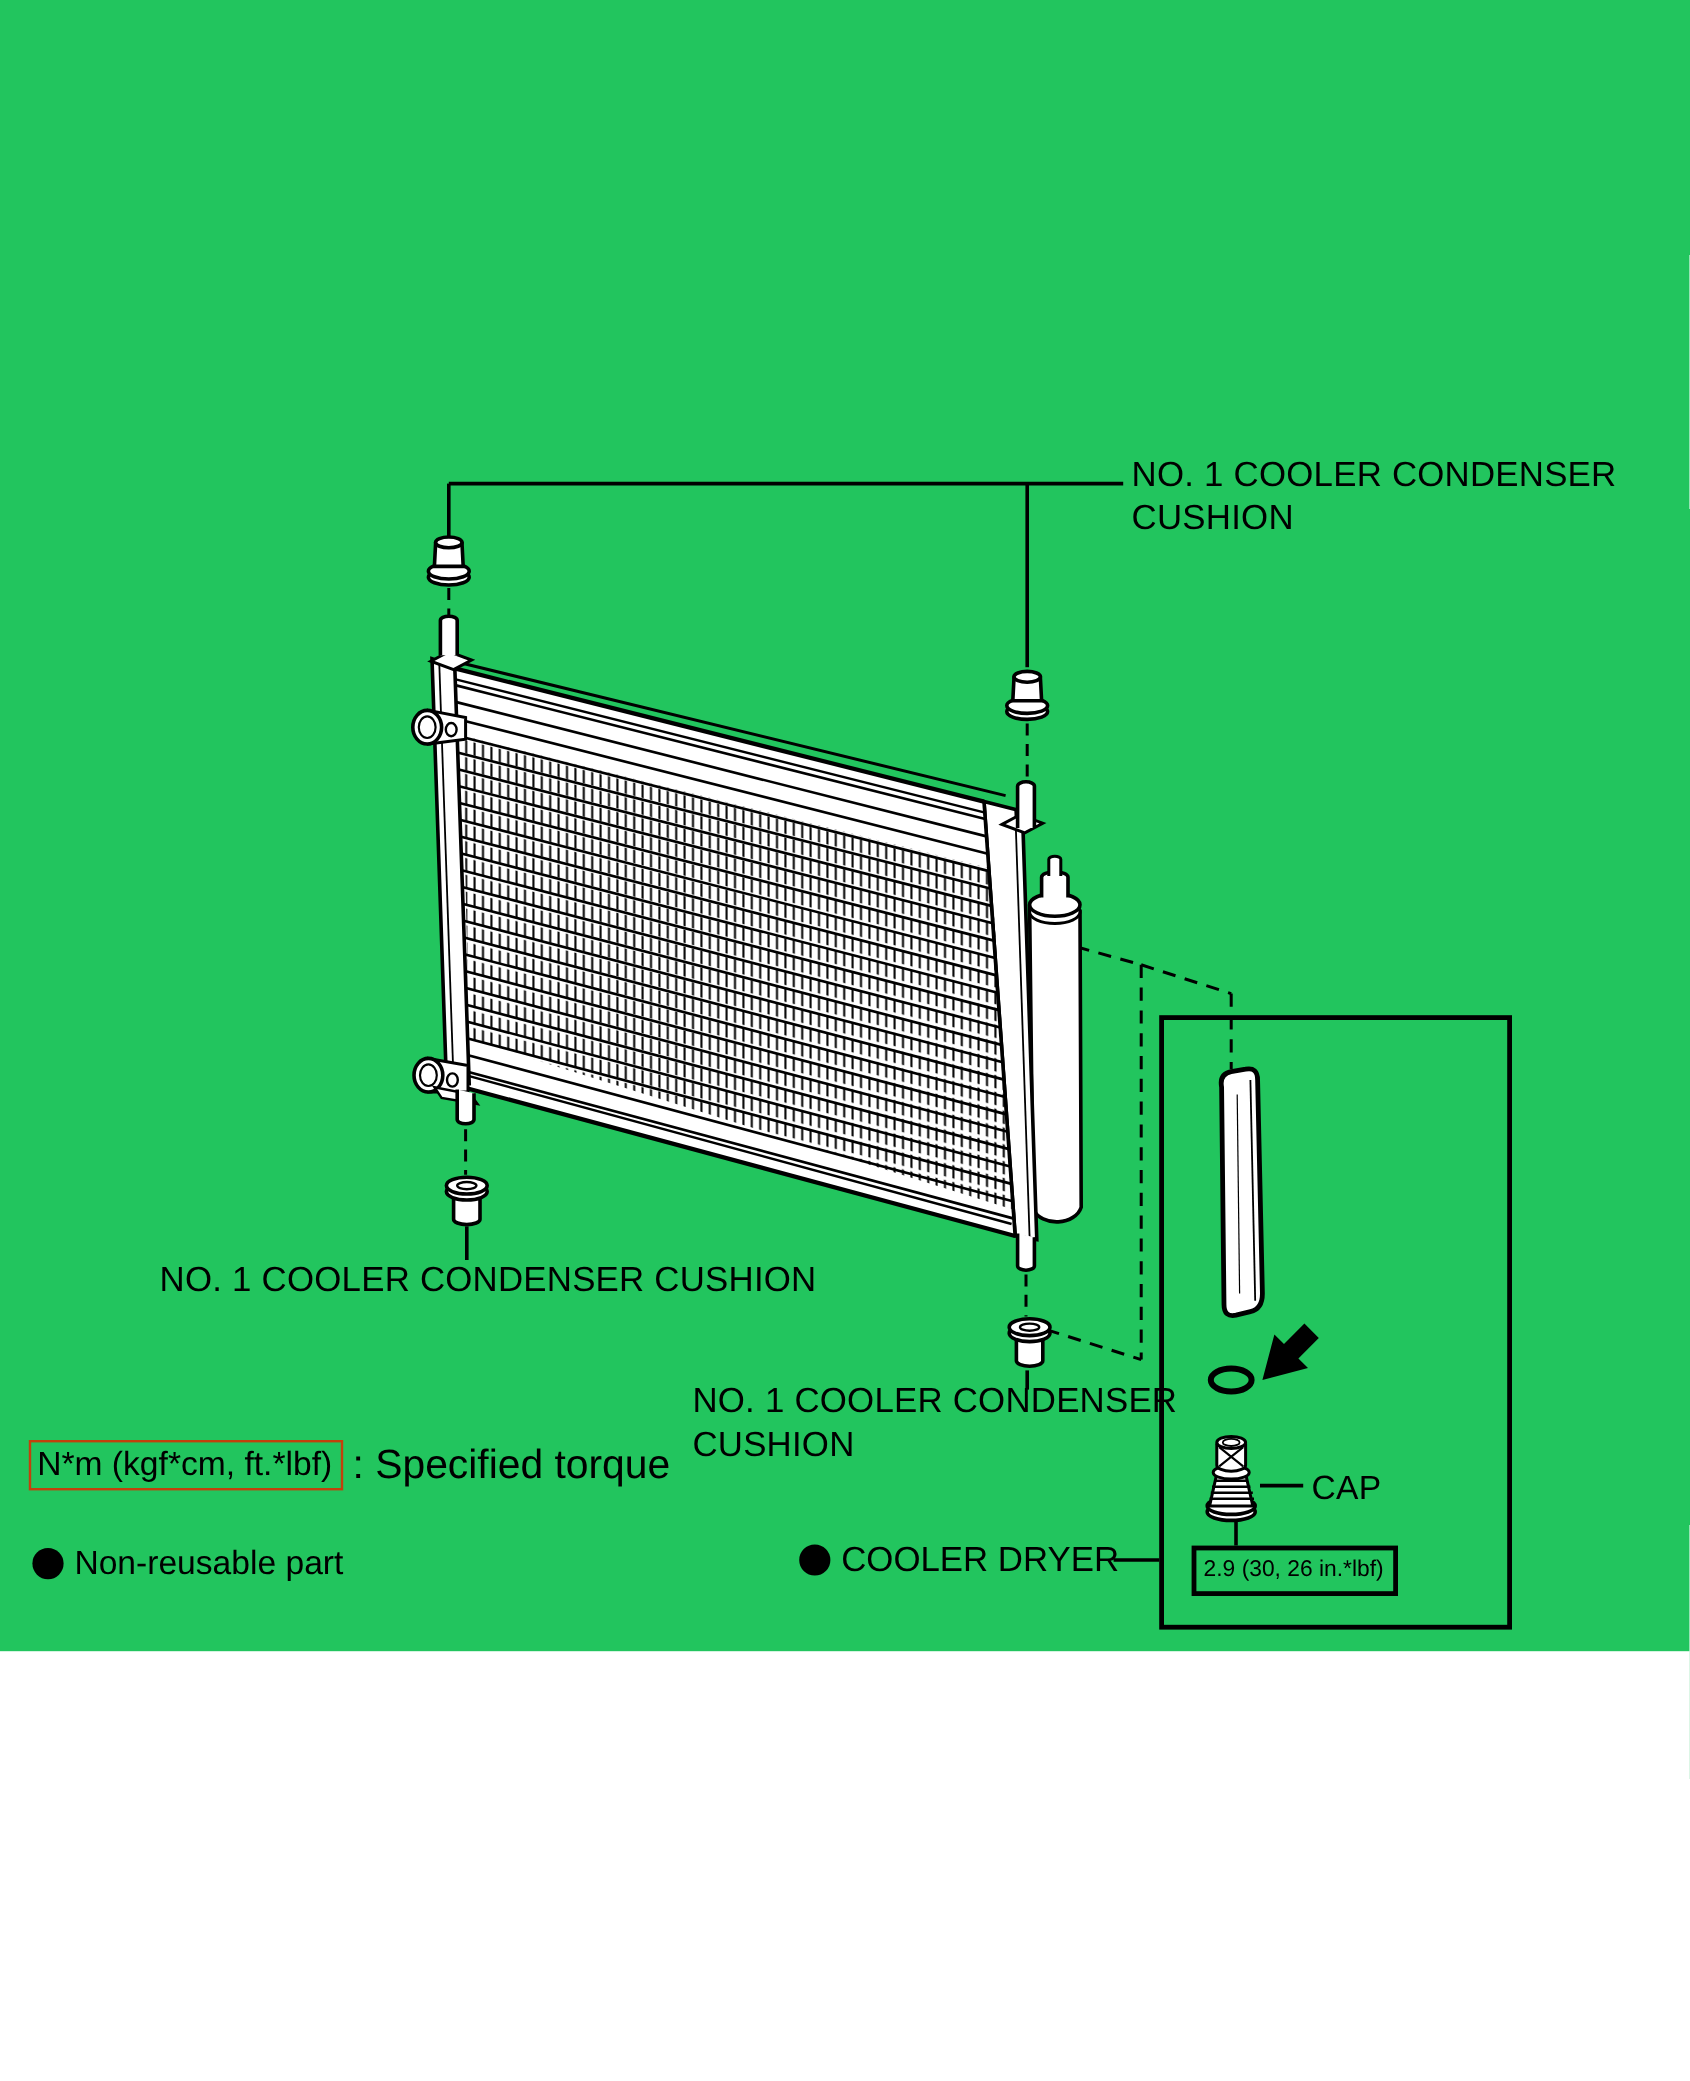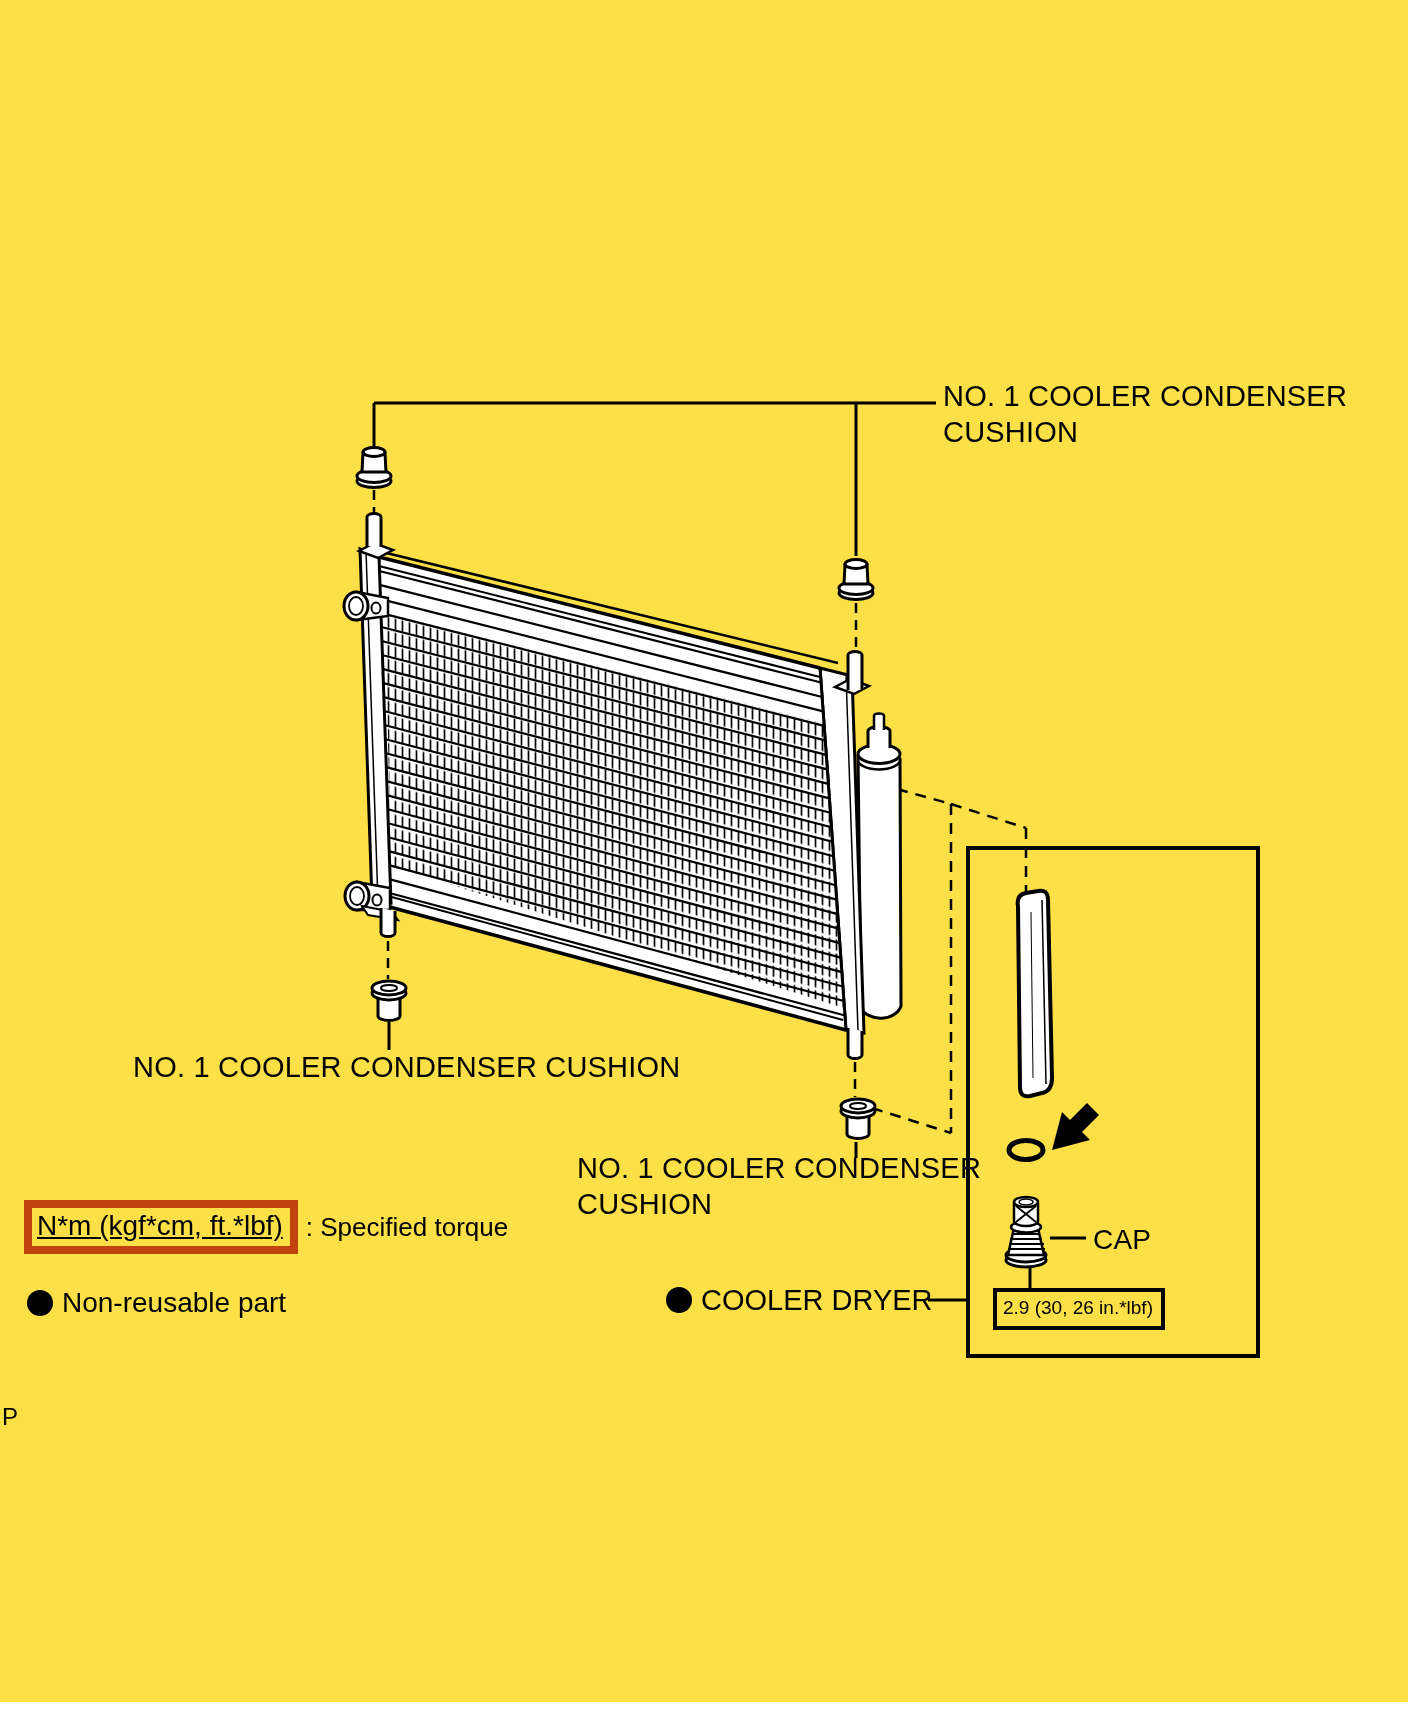--- a/index.html
+++ b/index.html
@@ -1,24 +1,24 @@
 <!DOCTYPE html>
 <html><head>
 <meta charset="utf-8">
 <style>
   html,body{margin:0;padding:0;background:#ffffff;}
   body{width:1408px;height:1734px;font-family:"Liberation Sans",sans-serif;color:#000;}
-  .stage{position:relative;width:1408px;height:1702px;background:#fde047;overflow:hidden;}
+  .stage{position:relative;width:1408px;height:1376px;background:#22c55e;overflow:hidden;}
   .stage svg.main{position:absolute;left:0;top:0;}
   .lbl{position:absolute;font-size:29px;line-height:36px;letter-spacing:.2px;color:#000;}
   .nowrap{white-space:nowrap;}
   .row{position:absolute;display:flex;align-items:center;font-size:29px;line-height:34px;}
   .bullet{display:inline-block;width:26px;height:26px;border-radius:50%;background:#000;margin-right:9px;flex:0 0 auto;}
-  .torque-box{display:inline-block;border:8px solid #c2410c;padding:2px 7px 4px 5px;font-size:28px;line-height:32px;white-space:nowrap;text-decoration:underline;}
-  .torque-meaning{margin-left:8px;font-size:26px;white-space:nowrap;}
+  .torque-box{display:inline-block;border:2px solid #c2410c;padding:2px 7px 4px 5px;font-size:28px;line-height:32px;white-space:nowrap;}
+  .torque-meaning{margin-left:8px;font-size:34px;white-space:nowrap;}
   .legend-text{font-size:28px;white-space:nowrap;}
   .panel-torque{position:absolute;border:4px solid #000;padding:1px 8px 3px 6px;font-size:19px;line-height:30px;white-space:nowrap;}
   .arrow-icon{margin-right:16px;flex:0 0 auto;}
   .cap-lbl{font-size:28px;}
   .pmark{font-size:24px;line-height:26px;}
 </style>
 </head>
 <body>
 
 <div class="stage">

